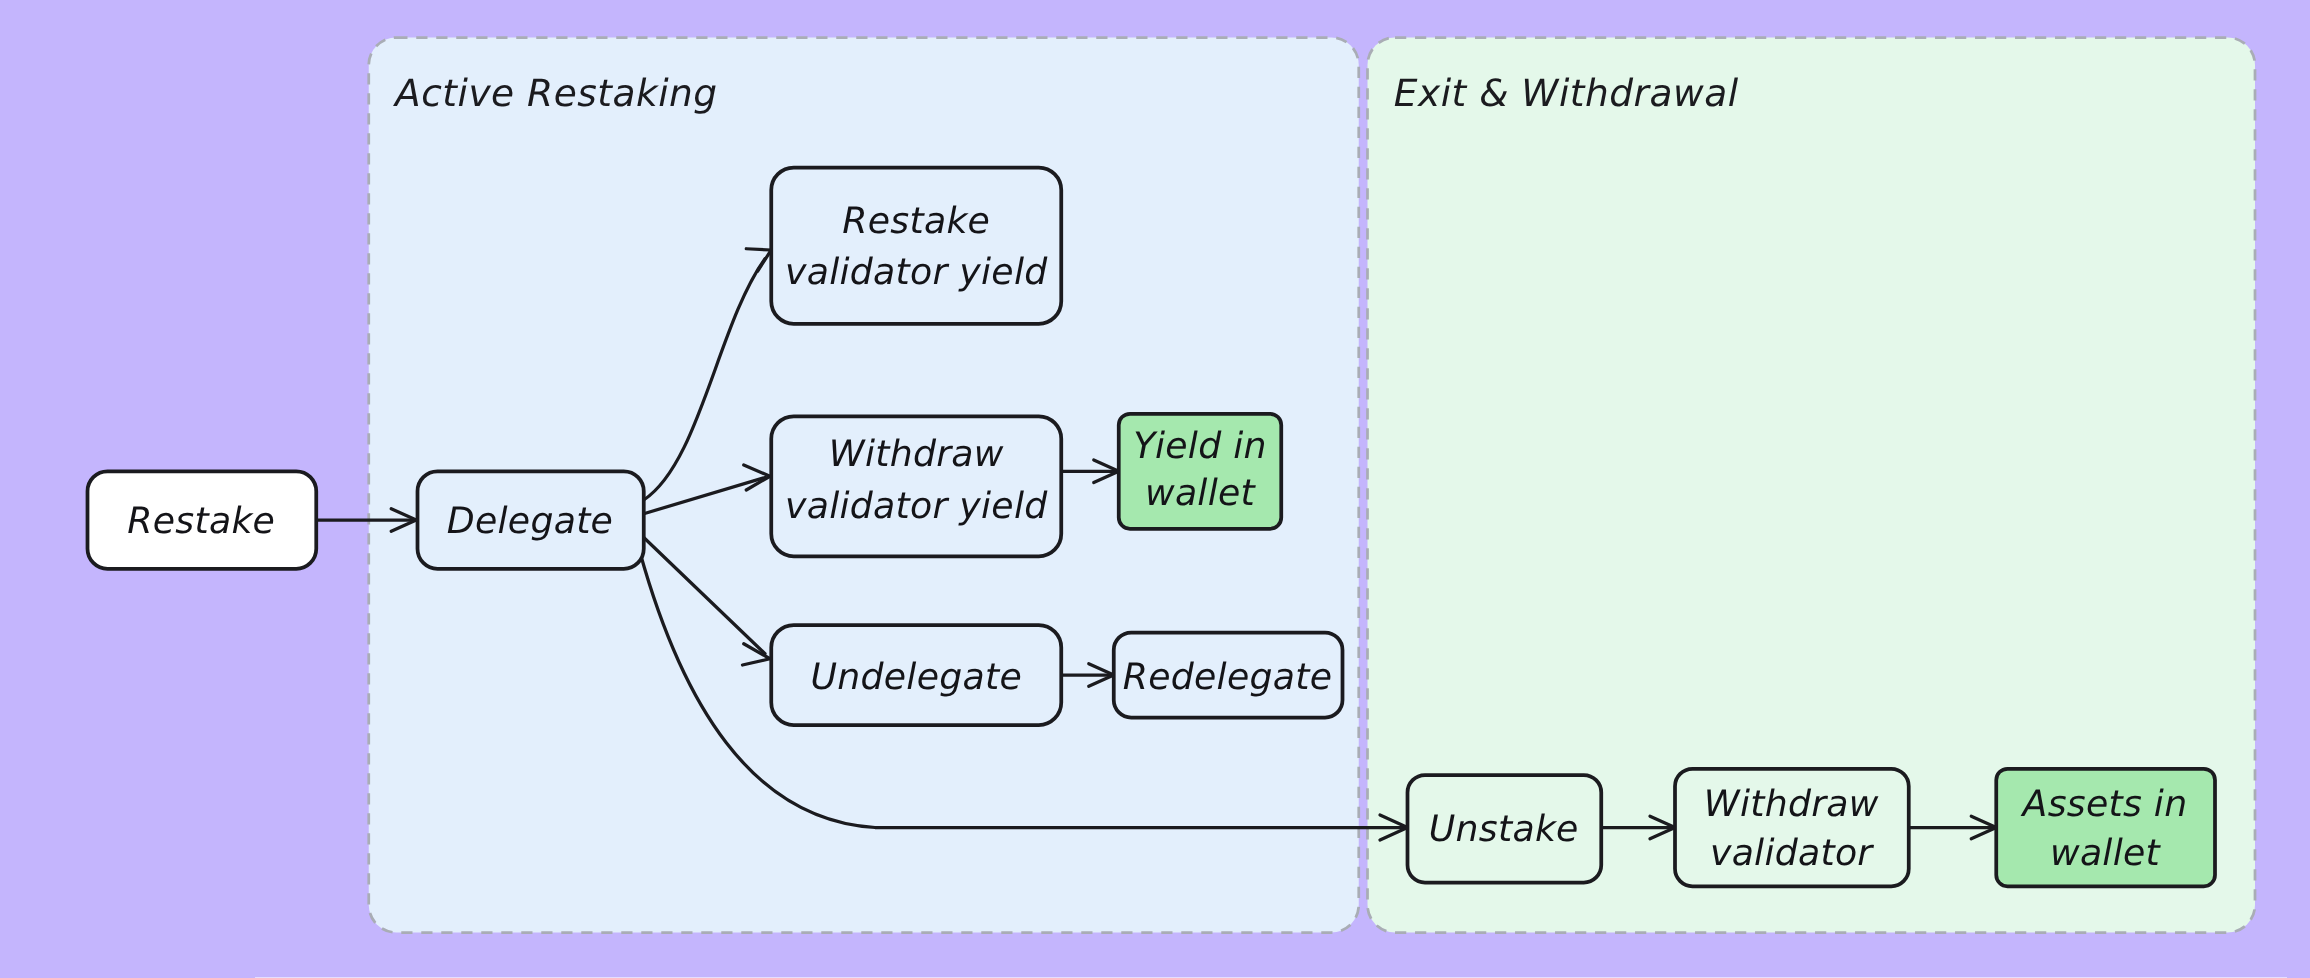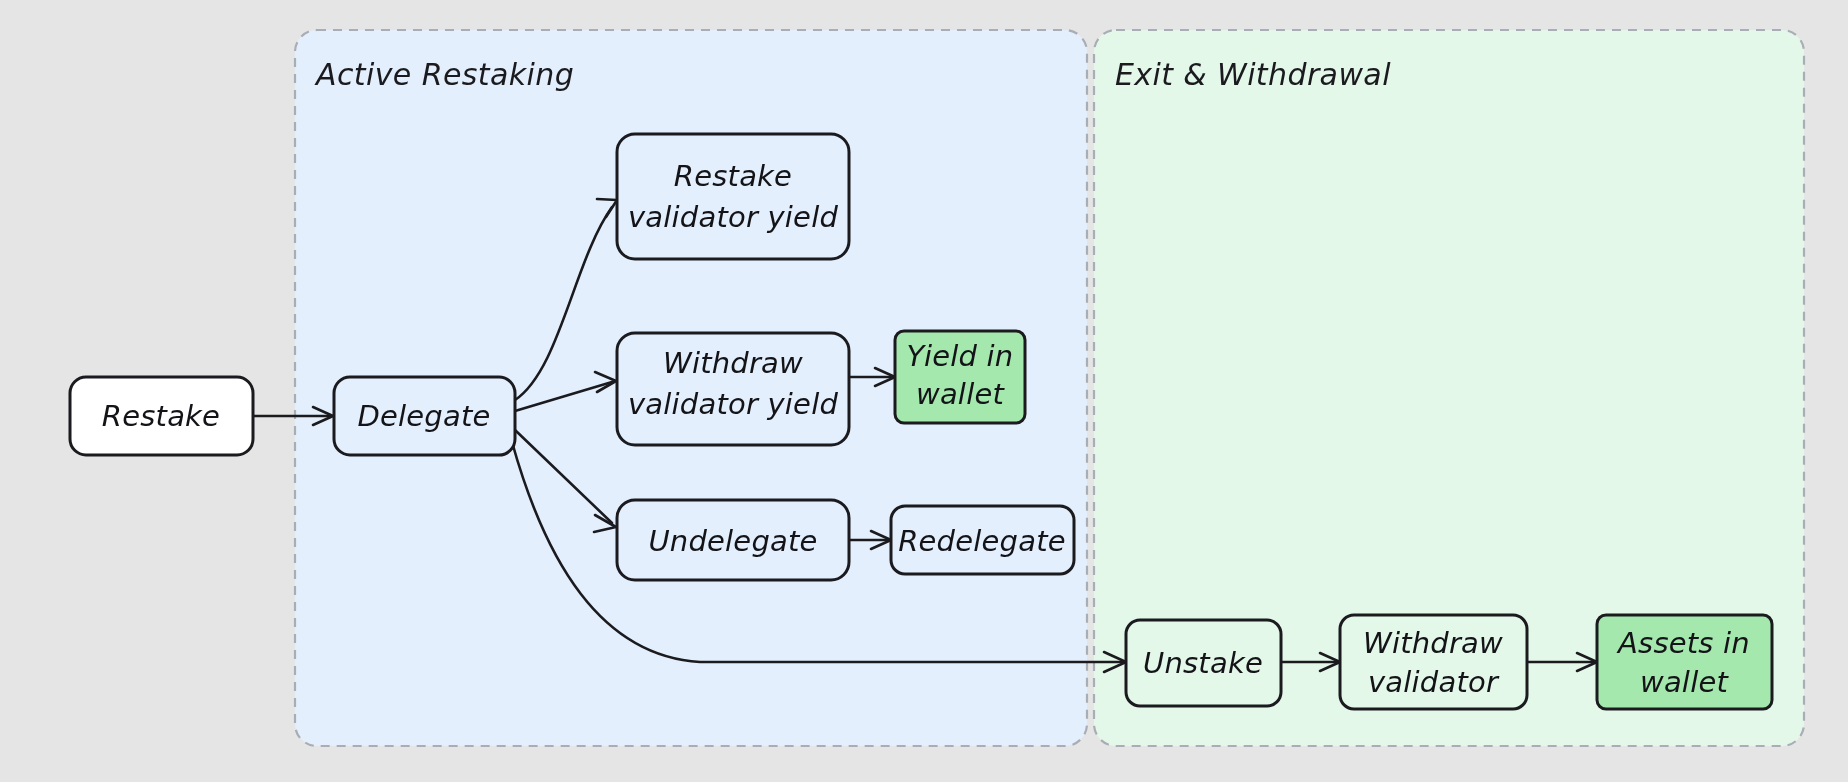--- a/index.html
+++ b/index.html
@@ -8,21 +8,21 @@
     padding: 0;
     background: #ffffff;
   }
   body {
     font-family: "DejaVu Sans", sans-serif;
   }
   #stage {
     position: relative;
     width: 1848px;
     height: 782px;
-    background: #e5e5e5;
+    background: #c4b5fd;
     overflow: hidden;
   }
   #diagram-svg {
     position: absolute;
     left: 0;
     top: 0;
     width: 1848px;
     height: 782px;
   }
   .subgraph-rect {

